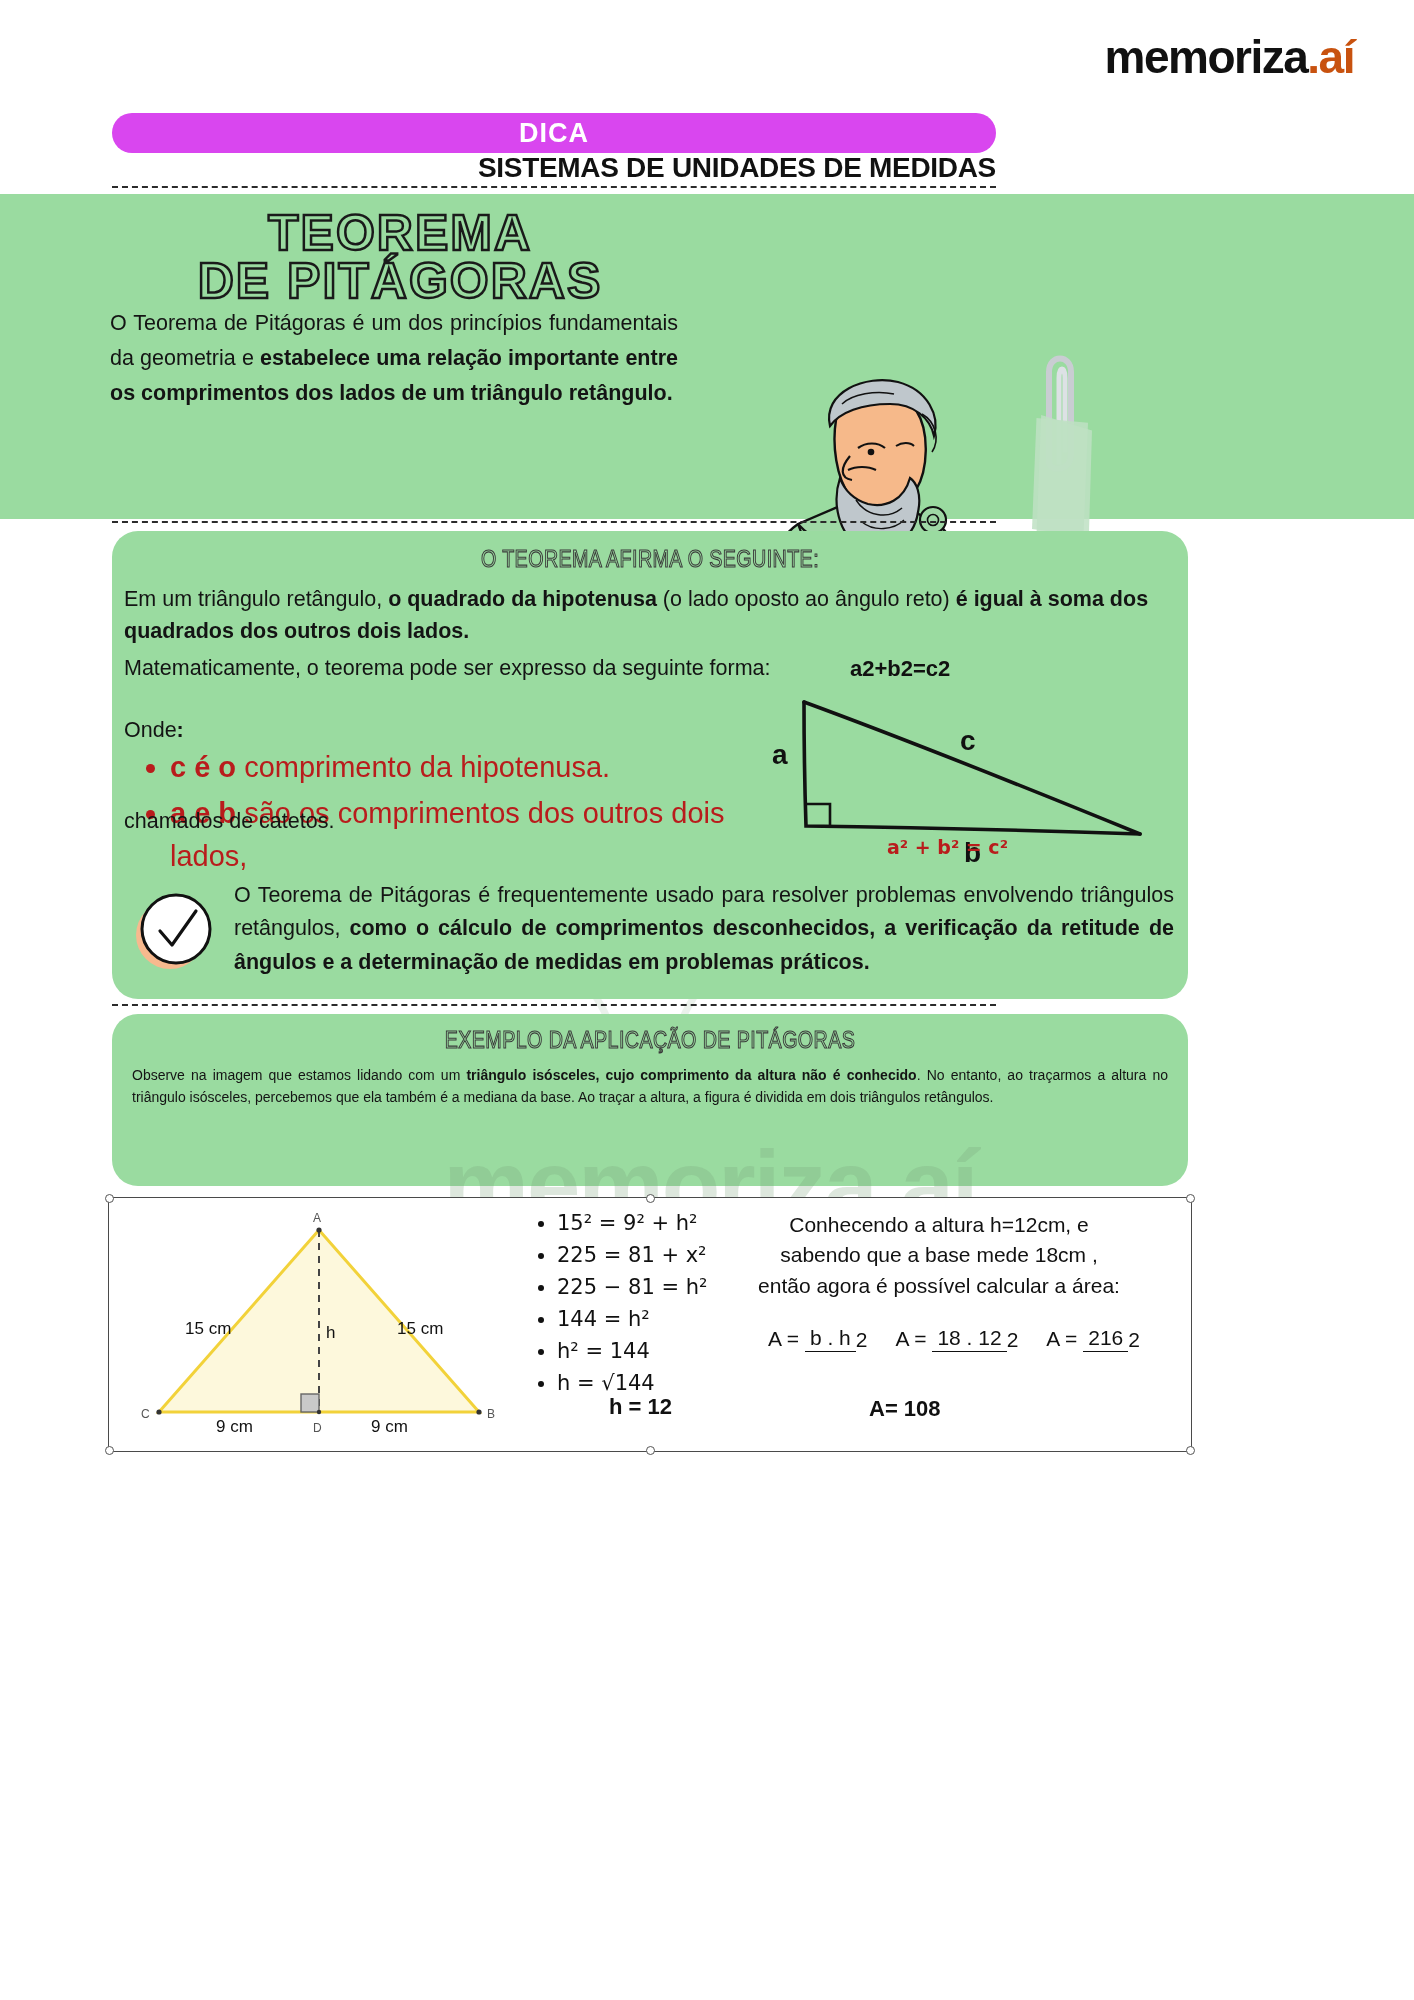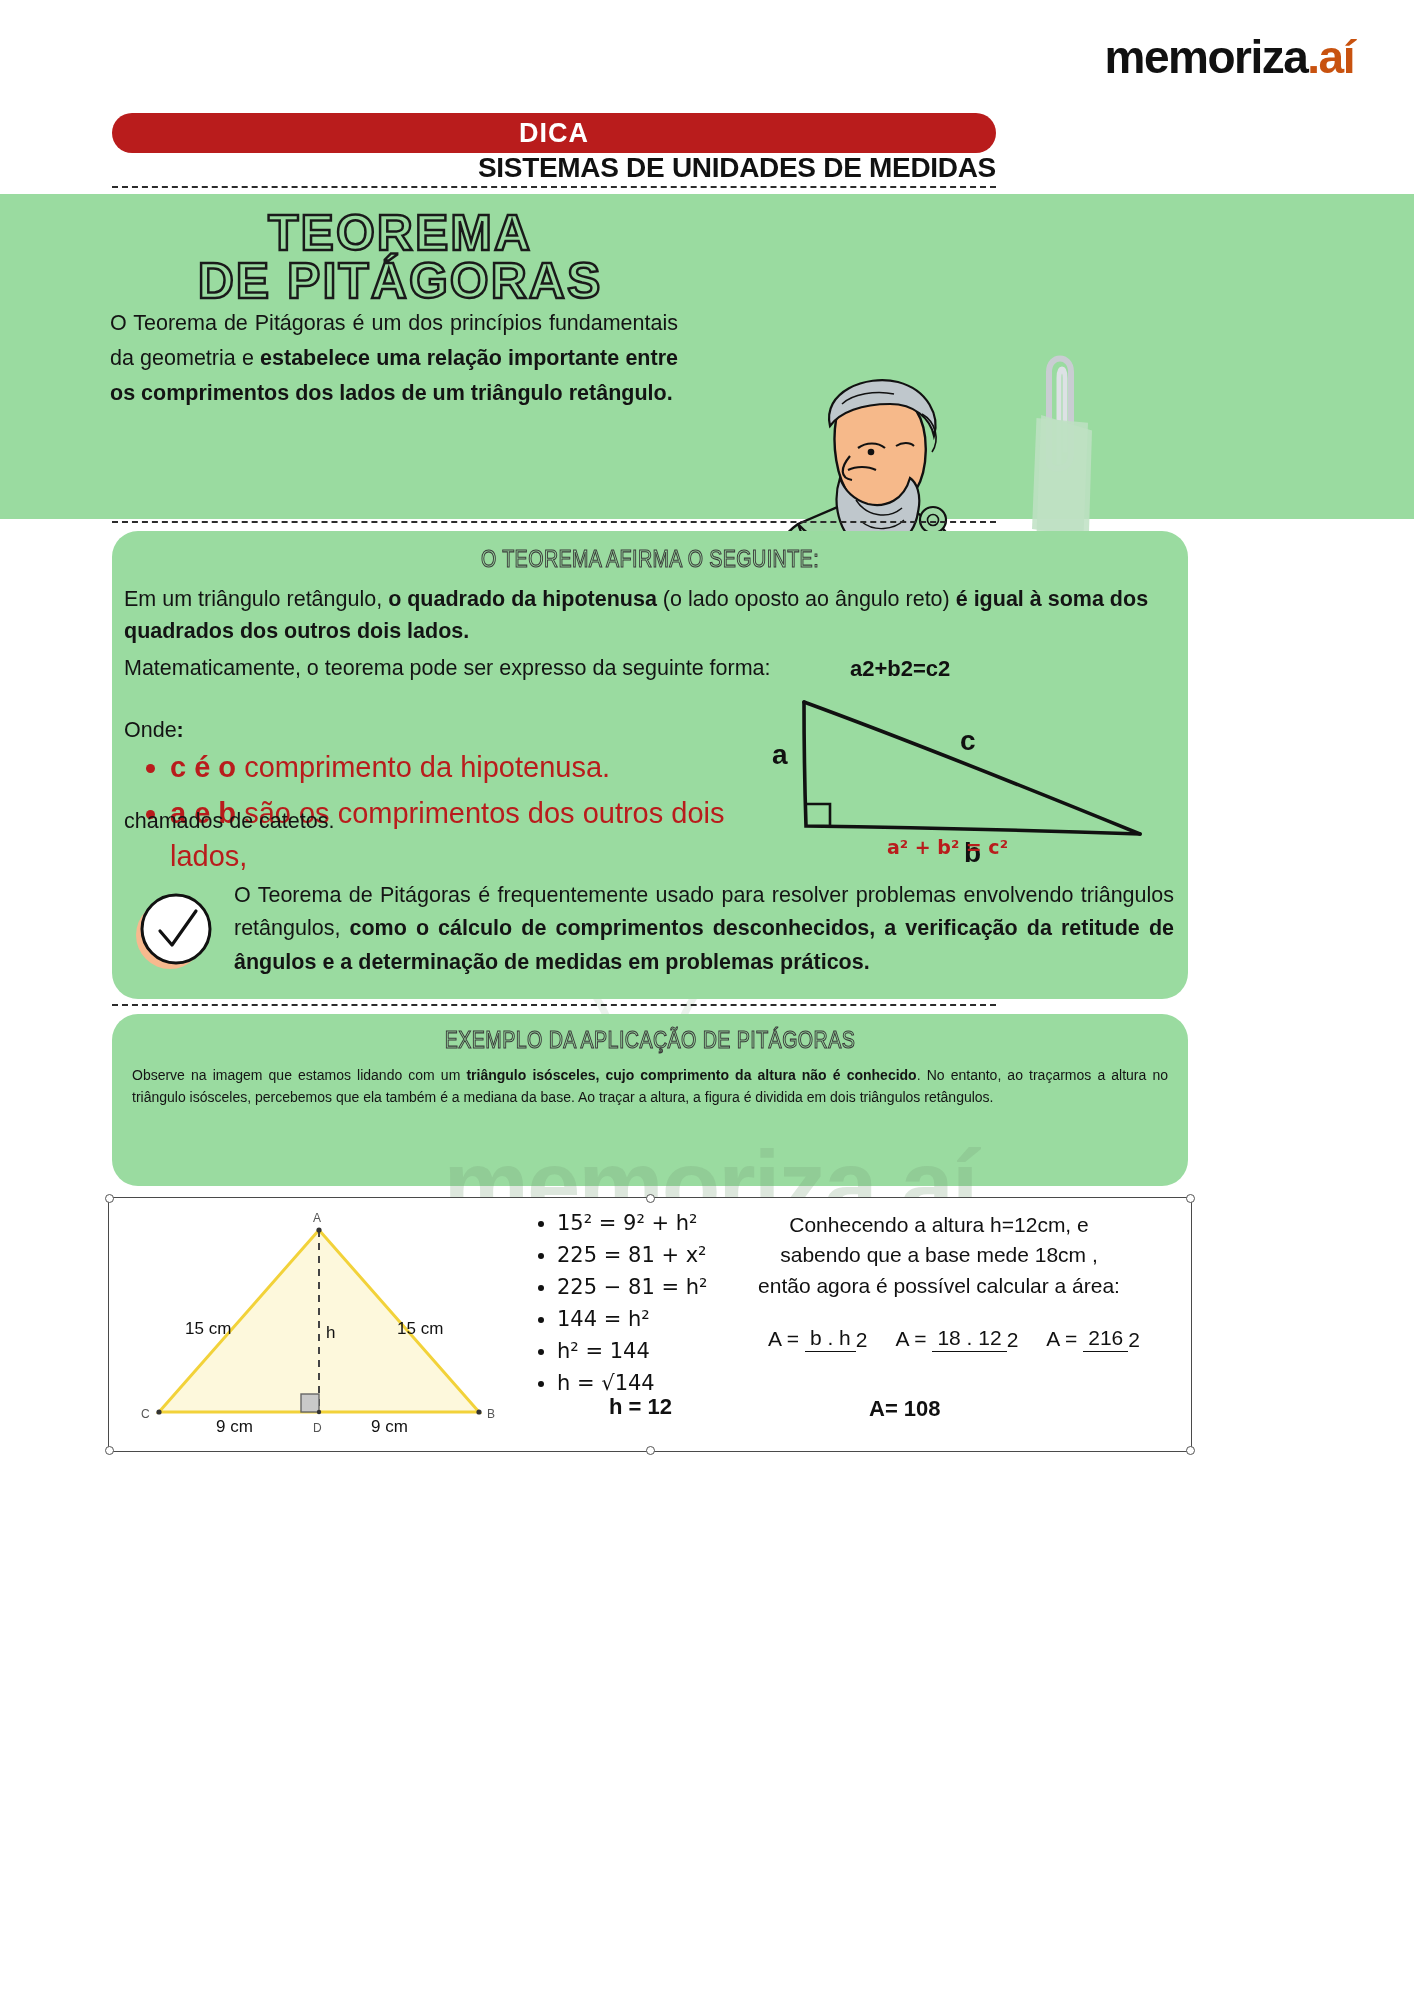--- a/index.html
+++ b/index.html
@@ -29,21 +29,21 @@
   #logo .blk { color: #111111; }
   #logo .org { color: #C8520F; }
 
   
   #dica-banner {
     position: absolute;
     left: 112px;
     top: 113px;
     width: 884px;
     height: 40px;
-    background: #b91c1c;
+    background: #d946ef;
     border-radius: 20px;
     color: #ffffff;
     font-size: 27px;
     font-weight: bold;
     letter-spacing: 1px;
     display: flex;
     align-items: center;
     justify-content: center;
   }
 

